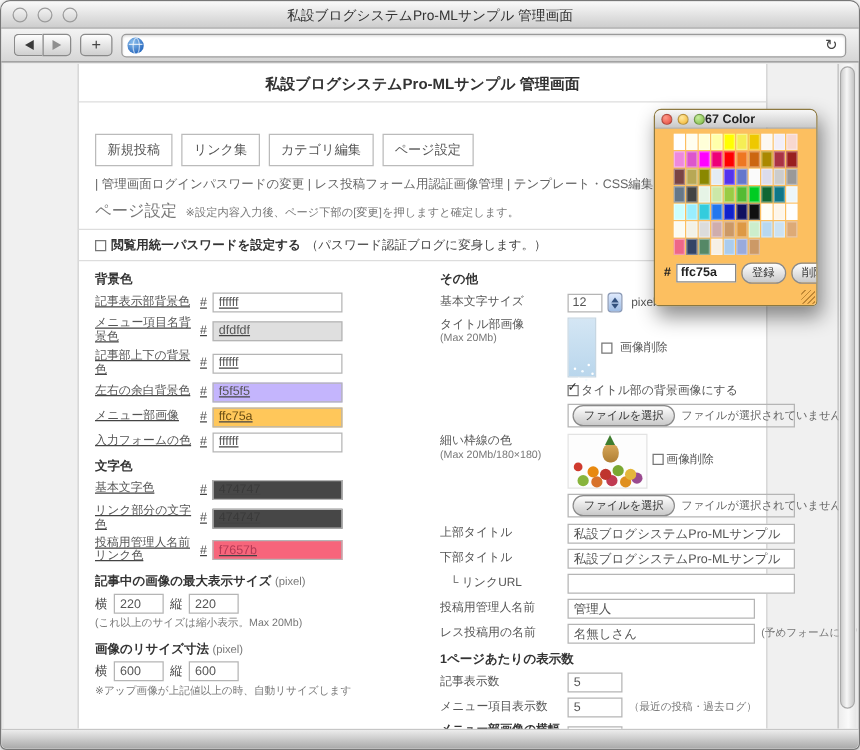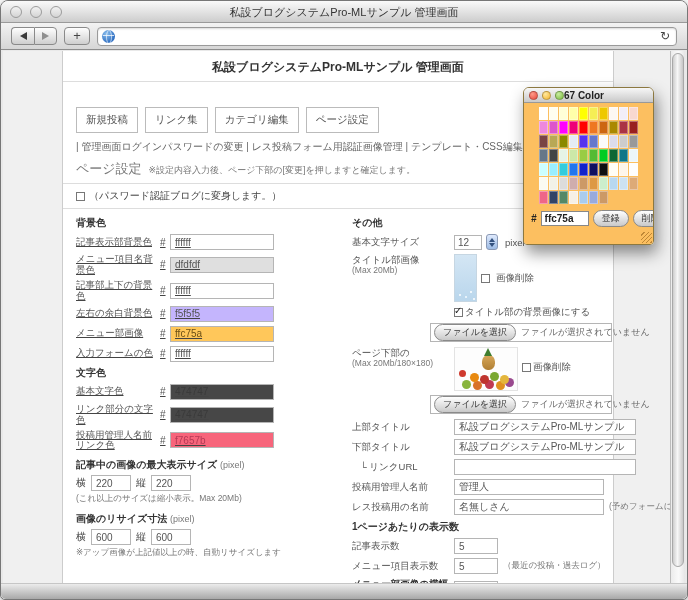--- a/index.html
+++ b/index.html
@@ -82,21 +82,21 @@
   .ctl{display:flex;align-items:center;gap:4px;}
   .smallinput{width:28px;height:15px;border:1px solid #b5b5b5;font-size:10px;color:#555;padding:1px 3px;text-align:left;}
   .stepper{width:12px;height:16px;border:1px solid #8a99b5;border-radius:3px;background:linear-gradient(#dfeafd,#9dbbe4);display:flex;flex-direction:column;align-items:center;justify-content:center;gap:1px;}
   .stepper .up{width:0;height:0;border-left:3px solid transparent;border-right:3px solid transparent;border-bottom:4px solid #33517e;}
   .stepper .dn{width:0;height:0;border-left:3px solid transparent;border-right:3px solid transparent;border-top:4px solid #33517e;}
   .unit{color:#555;font-size:9.5px;margin-left:3px;}
   .title-thumb{width:23px;height:48px;background:linear-gradient(#d4e6f4,#b9d6ec);border:1px solid #c6d6e2;position:relative;flex:none;}
   .title-thumb::after{content:"";position:absolute;left:4px;bottom:5px;width:2px;height:2px;border-radius:50%;background:#fff;box-shadow:6px 2px 0 #f4fbff,11px -3px 0 #fff,3px 8px 0 #fff,9px 9px 0 #f4fbff,14px 4px 0 #fff;}
   .cbl{font-size:9.5px;color:#555;margin-left:2px;}
   .indent{margin-left:102px;}
-  .filebox{margin-left:78px;width:182px;height:19px;border:1px solid #b5b5b5;display:flex;align-items:center;gap:5px;padding:0 3px;margin-bottom:5px;}
+  .filebox{margin-left:102px;width:182px;height:19px;border:1px solid #b5b5b5;display:flex;align-items:center;gap:5px;padding:0 3px;margin-bottom:5px;}
   .aquabtn{border:1px solid #8a8a8a;border-radius:9px;background:linear-gradient(#fff,#c9c9c9);font-size:9px;color:#333;padding:1px 8px;white-space:nowrap;}
   .filetxt{font-size:9px;color:#666;white-space:nowrap;}
   .fruits{position:relative;width:64px;height:44px;background:#fdfdfd;border:1px solid #e3e3e3;flex:none;}
   .pine{position:absolute;left:27px;top:7px;width:13px;height:15px;background:linear-gradient(#d8a85a,#b07f34);border-radius:45%;}
   .pine::before{content:"";position:absolute;left:2px;top:-7px;border-left:4px solid transparent;border-right:4px solid transparent;border-bottom:8px solid #3f7d2e;}
   .fdots{position:absolute;left:4px;top:22px;width:7px;height:7px;border-radius:50%;background:#cf3a2e;box-shadow:12px 4px 0 1px #e8890f,22px 6px 0 1px #bf342e,32px 3px 0 1px #7aa832,42px 6px 0 1px #e4b63c,4px 11px 0 1px #88b43c,15px 12px 0 1px #d8722a,27px 11px 0 1px #c03a52,38px 12px 0 1px #e09020,47px 9px 0 1px #9a4a8f;}
   .tinput{width:182px;height:16px;border:1px solid #b5b5b5;font-size:10px;color:#555;padding:1px 4px;}
   .minput{width:150px;height:16px;border:1px solid #b5b5b5;font-size:10px;color:#555;padding:1px 4px;}
   .ninput{width:44px;height:16px;border:1px solid #b5b5b5;font-size:10px;color:#555;padding:1px 4px;}
   .rnote{font-size:8.5px;color:#777;margin-left:5px;white-space:nowrap;}
@@ -169,20 +169,21 @@
 
         <div class="adminlinks">| 管理画面ログインパスワードの変更 | レス投稿フォーム用認証画像管理 | テンプレート・CSS編集 |</div>
 
         <div class="sect-head">
           <span class="sect-title">ページ設定</span>
           <span class="sect-note">※設定内容入力後、ページ下部の[変更]を押しますと確定します。</span>
         </div>
         <hr>
         <div class="pw-row">
           <span class="cb"></span>
+          <span class="b">閲覧用統一パスワードを設定する</span>
           <span>（パスワード認証ブログに変身します。）</span>
         </div>
         <hr>
 
         <div class="columns">
 
           <div class="col-l">
             <div class="shead">背景色</div>
 
             <div class="crow">
@@ -293,21 +294,21 @@
               <span class="cbl">タイトル部の背景画像にする</span>
             </div>
 
             <div class="filebox">
               <span class="aquabtn">ファイルを選択</span>
               <span class="filetxt">ファイルが選択されていません</span>
             </div>
 
             <div class="rrow top">
               <span class="rlabel">
-                <span>ページ下部の</span>
+                <span>細い枠線の色</span>
                 <span class="sub">(Max 20Mb/180×180)</span>
               </span>
               <span class="ctl" style="align-items:flex-start;">
                 <span class="fruits">
                     <span class="pine"></span>
                     <span class="fdots"></span>
                   </span>
                 <span style="display:inline-flex;align-items:center;margin-top:14px;">
                   <span class="cb"></span>
                   <span class="cbl">画像削除</span>

